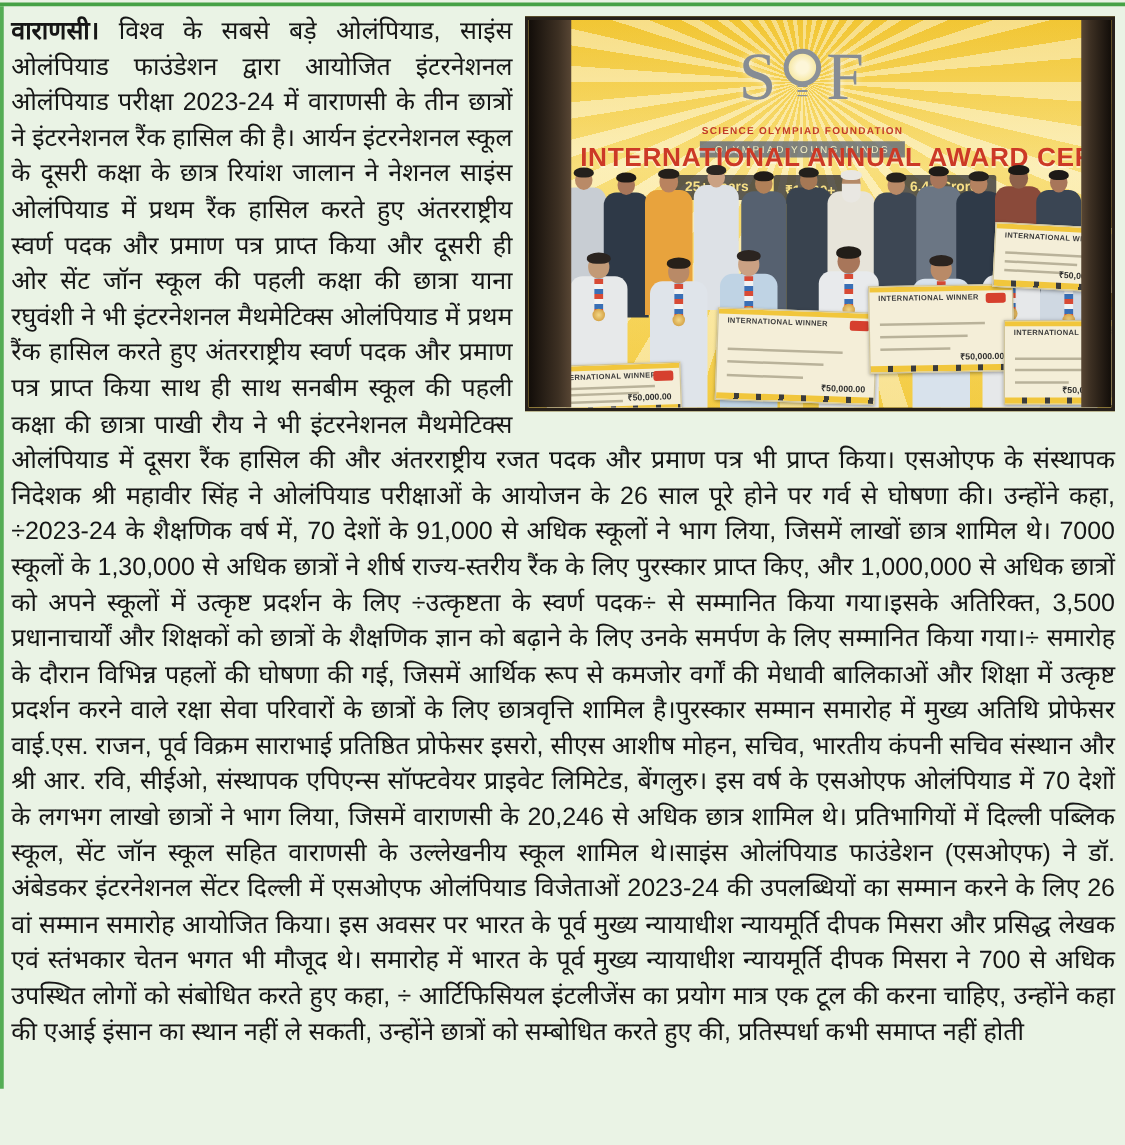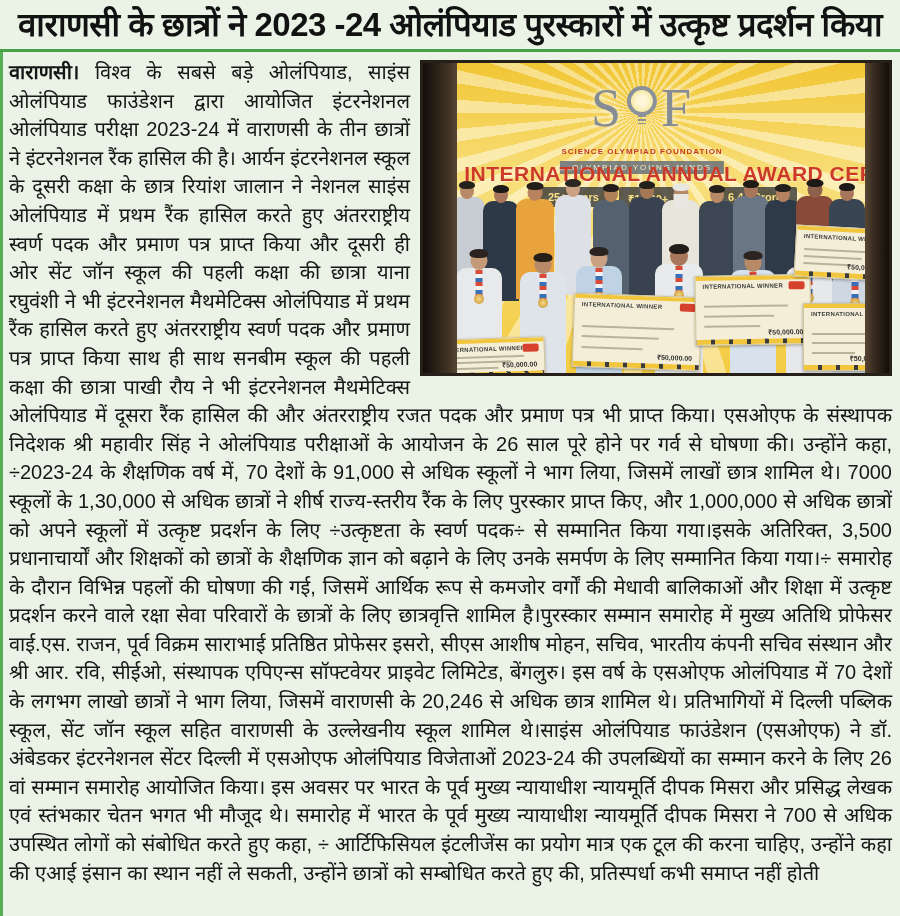--- a/index.html
+++ b/index.html
@@ -121,21 +121,20 @@
   .cheque .c-amount { position:absolute; right:7px; font-size:7px; font-weight:bold; color:#2e2e2e; white-space:nowrap; }
 
   
   .article::after { content:""; display:block; clear:both; }
 </style>
 </head>
 <body>
 
 <div class="page">
 
-  <h1 class="headline">वाराणसी के छात्रों ने 2023 -24 ओलंपियाड पुरस्कारों में उत्कृष्ट प्रदर्शन किया</h1>
   <div class="headline-rule"></div>
 
   <div class="content">
     <div class="article">
 
       <figure class="photo">
         <div class="rays"></div>
 
         <div class="sof-logo">
           <div class="sof-letters">

